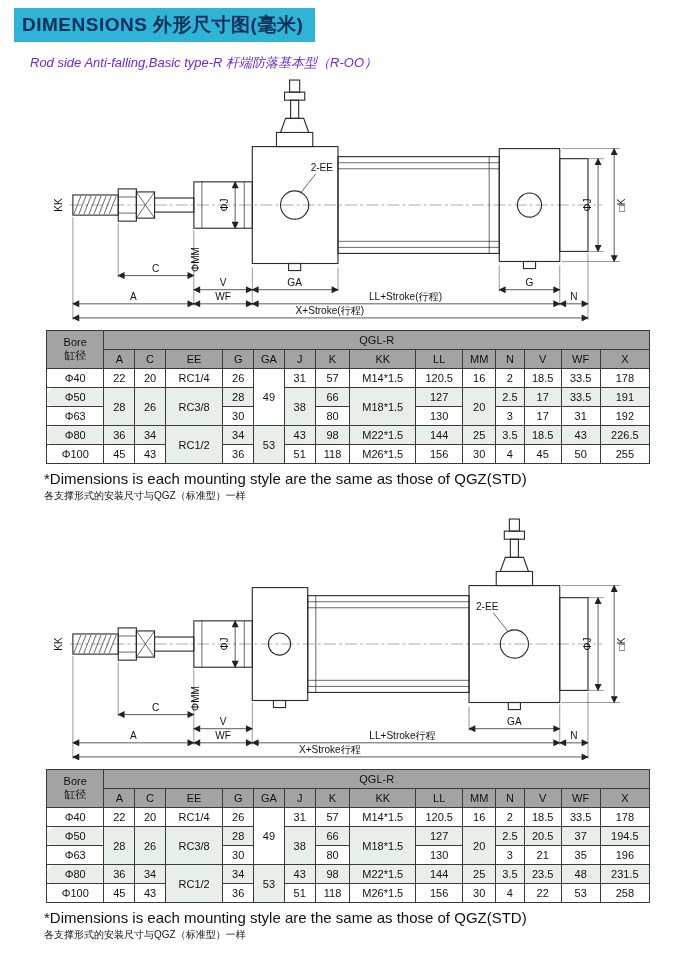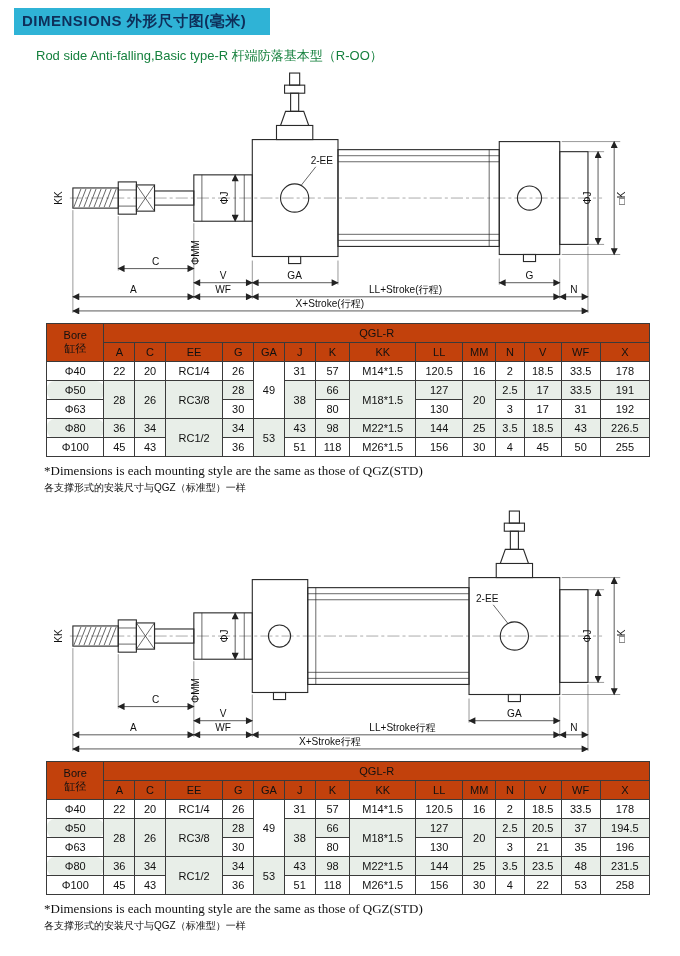--- a/index.html
+++ b/index.html
@@ -1,29 +1,29 @@
 <!DOCTYPE html>
 <html><head>
 <meta charset="utf-8">
 <style>
   html,body{margin:0;padding:0;background:#ffffff;}
   body{width:680px;min-height:956px;font-family:"Liberation Sans",sans-serif;color:#111;box-sizing:border-box;}
   .page{padding:8px 14px 6px 14px;}
-  .header-bar{display:inline-block;background:#2fb3d6;color:#0e2f5a;font-weight:bold;font-size:15px;padding:4px 24px 4px 8px;letter-spacing:.5px;}
-  .section-title{font-size:13px;margin:12px 0 0 22px;color:#15803d;}
+  .header-bar{display:inline-block;background:#2fb3d6;color:#0e2f5a;font-weight:bold;font-size:19px;padding:4px 12px 4px 8px;letter-spacing:.5px;}
+  .section-title{font-size:13px;margin:12px 0 0 16px;color:#6d28d9;font-style:italic;}
   .diagram{display:block;margin:2px auto 0 auto;}
   .tablewrap{margin:4px 16px 0 32px;}
   table.dims{border-collapse:collapse;width:100%;font-size:11px;table-layout:fixed;}
   table.dims th,table.dims td{border:1px solid #3a3a3a;text-align:center;padding:2px 1px;font-weight:normal;height:14px;overflow:hidden;white-space:nowrap;}
-  tr.hdr th{background:#c2410c;}
+  tr.hdr th{background:#a3a3a3;}
   th.bore-th{text-align:left;padding-left:4px;font-weight:bold;background:#d8e4ee;}
   td.bore-cell{text-align:left;padding-left:4px;border-radius:8px;}
   tr.alt td{background:#e8eee8;}
   .notes{margin:6px 0 10px 30px;}
-  .note-en{font-size:13px;font-family:Liberation Serif, serif;}
+  .note-en{font-size:15px;}
   .note-cn{font-size:10px;margin-top:2px;}
   .sec2{margin-top:18px;}
   
   .part{fill:none;stroke:#2a2a2a;stroke-width:1.1;}
   .thin{fill:none;stroke:#2a2a2a;stroke-width:.7;}
   .ext{stroke:#555;stroke-width:.6;}
   .dim{stroke:#333;stroke-width:.8;fill:none;}
   .cl{stroke:#888;stroke-width:.7;stroke-dasharray:12 3 3 3;}
   text.lbl{font-family:"Liberation Sans",sans-serif;font-size:10px;fill:#111;}
 </style>

